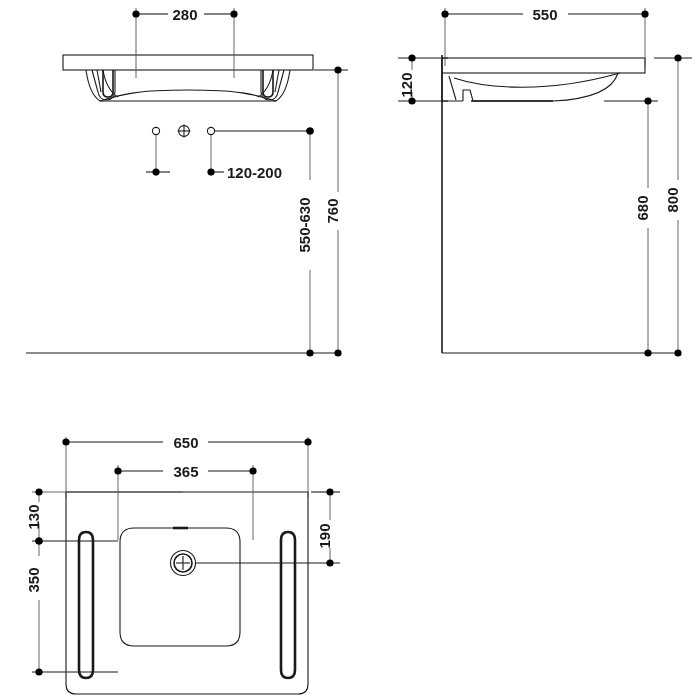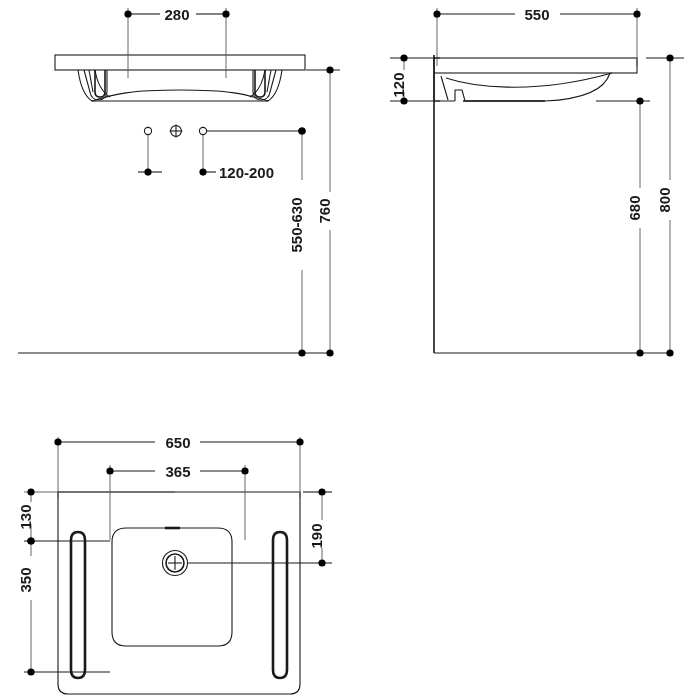--- a/index.html
+++ b/index.html
@@ -1,21 +1,21 @@
 <!DOCTYPE html>
 <html><head>
 <meta charset="utf-8">
 <style>
   html,body{margin:0;padding:0;background:#ffffff;}
   body{
     width:700px;height:700px;
     font-family:"Liberation Sans", sans-serif;
     overflow:hidden;
   }
-  #stage{position:relative;width:556px;height:700px;}
+  #stage{position:relative;width:556px;height:700px;margin-left:8px;}
   svg{display:block;}
   .dimtext{
     font-family:"Liberation Sans", sans-serif;
     font-size:15px;
     font-weight:700;
     fill:#1a1a1a;
   }
 </style>
 </head>
 <body>

